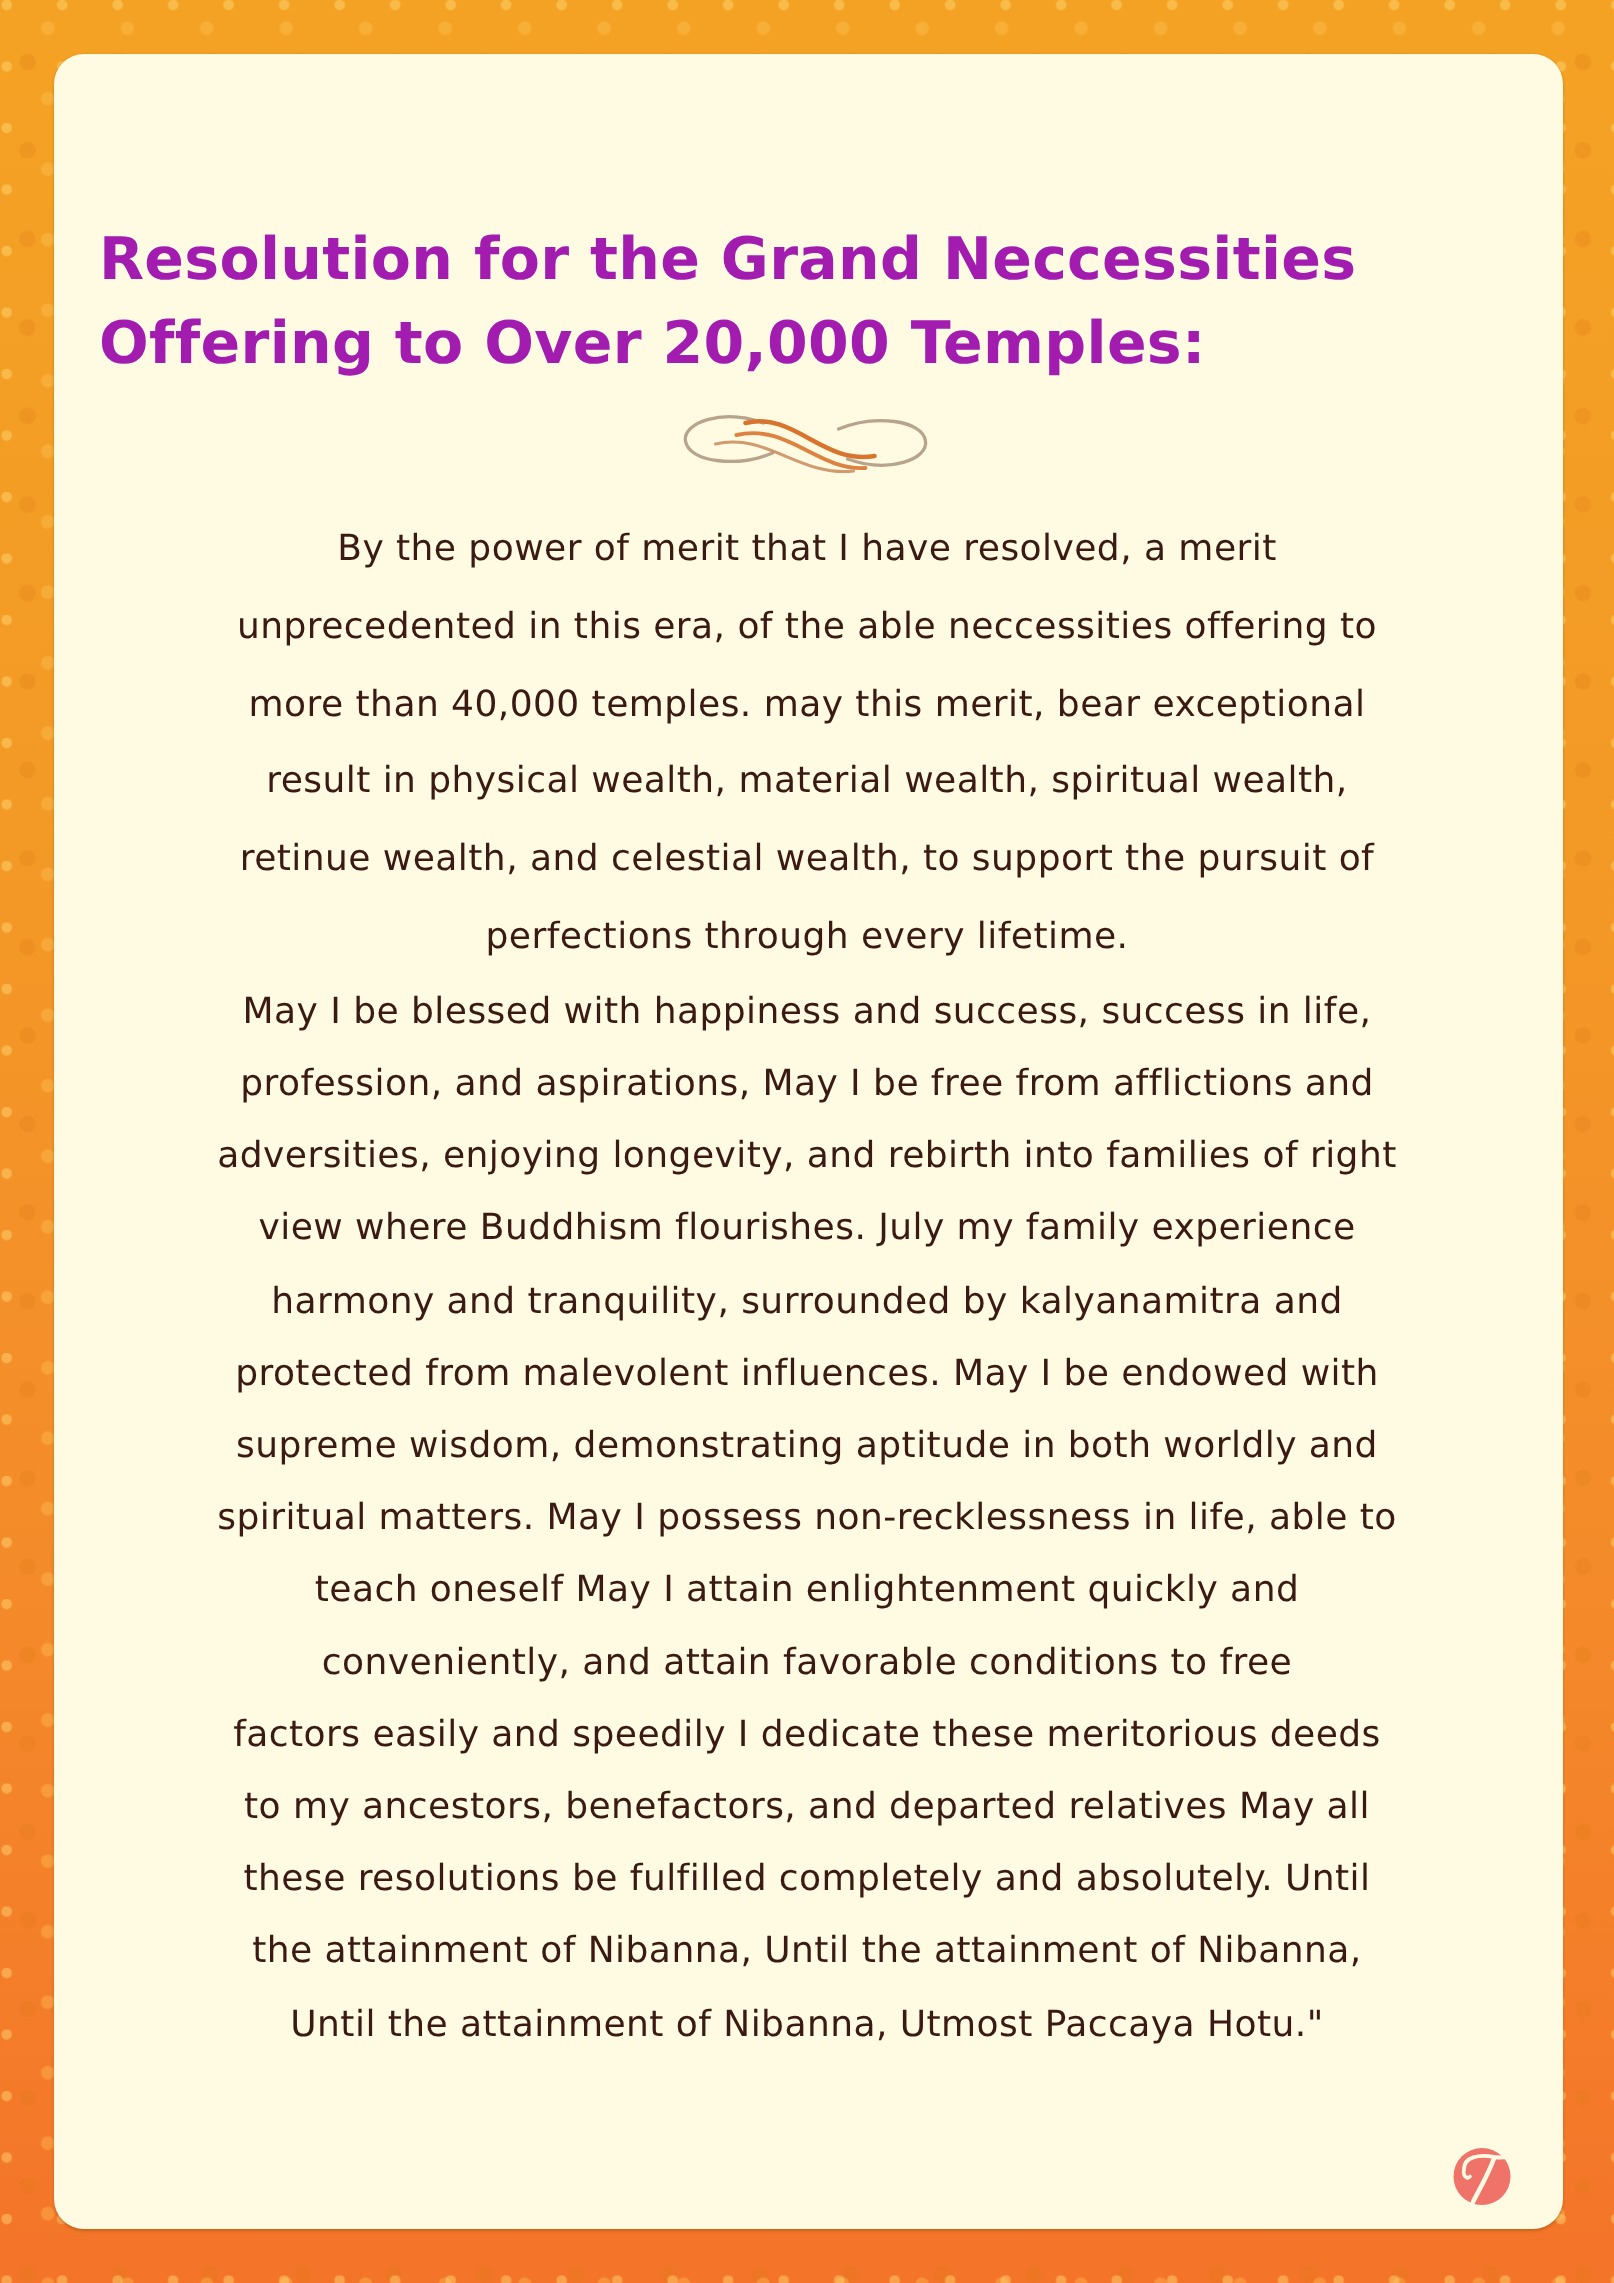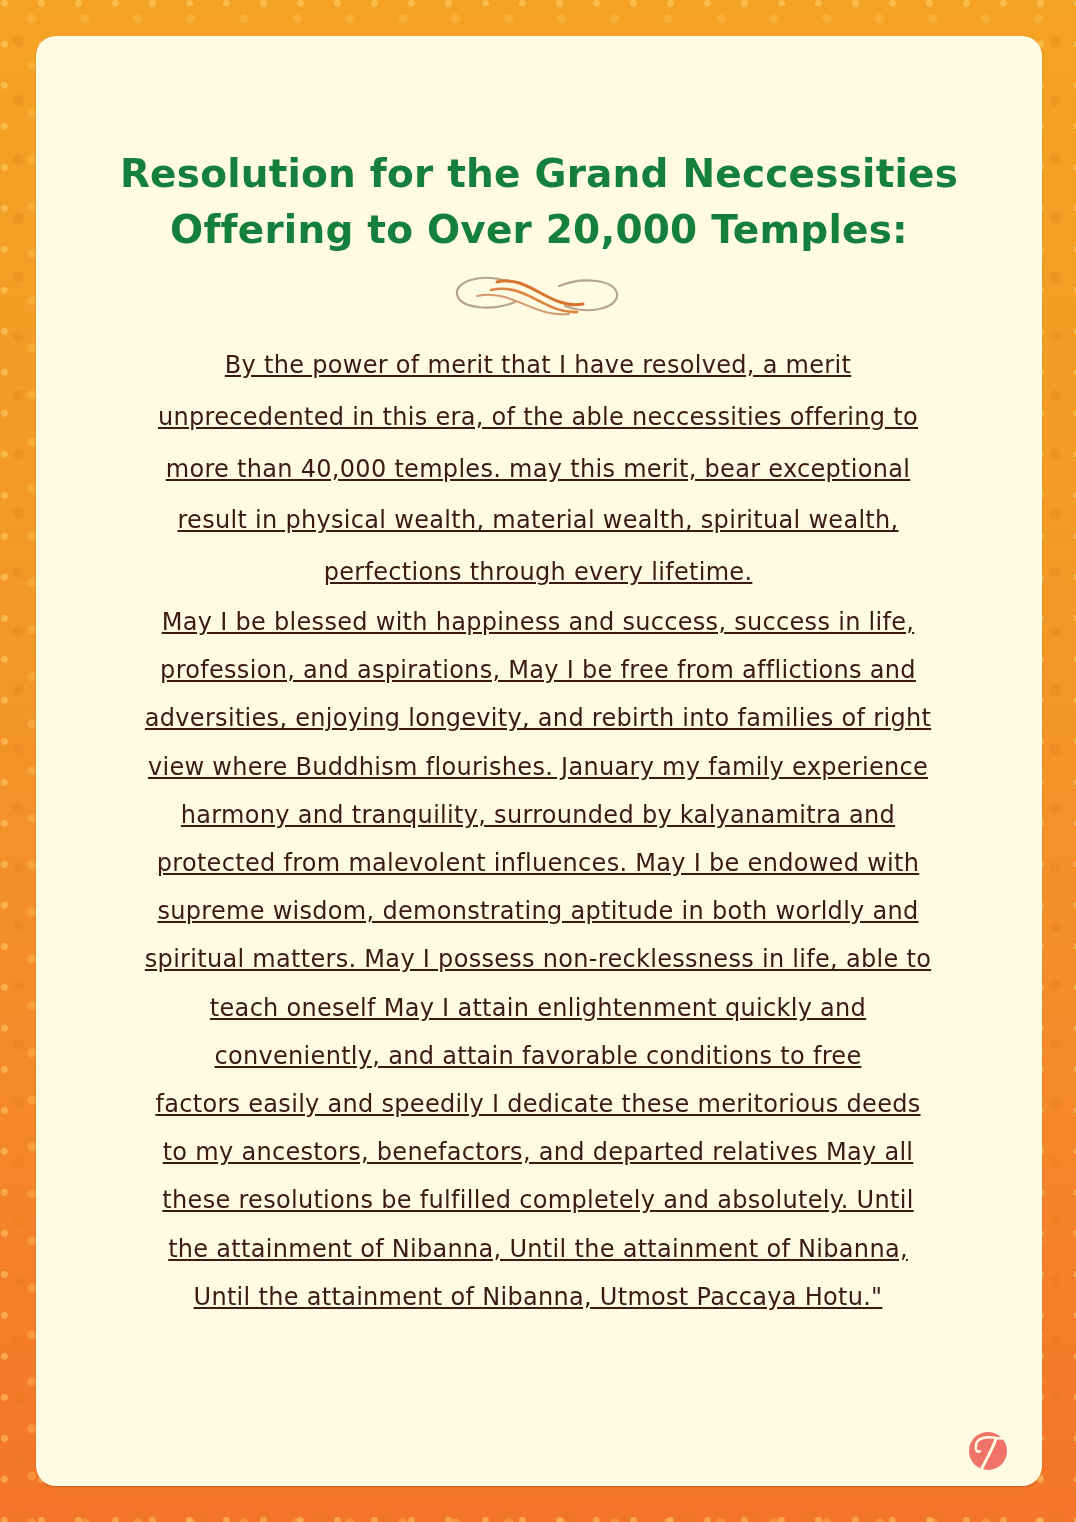--- a/index.html
+++ b/index.html
@@ -26,27 +26,28 @@
       height: 1450px;
       background: #fefbe2;
       border-radius: 20px;
       box-shadow: 0 1px 2px rgba(120,60,0,0.35);
     }
     .title {
       position: absolute;
       left: 0;
       right: 0;
       top: 110px;
-      text-align: center;
-      color: #15803d;
+      text-align: left;
+      color: #a21caf;
       font-family: "DejaVu Sans", sans-serif;
       font-weight: bold;
       font-size: 39px;
       line-height: 56px;
       letter-spacing: 0.2px;
+      padding-left: 30px;
     }
     .title .line { display: block; }
     .ornament {
       position: absolute;
       left: 451px;
       top: 268px;
       width: 172px;
       height: 52px;
     }
     .body-text {
@@ -85,33 +86,34 @@
   <div class="ornament" style="left:415px; top:232px;">
     <svg width="172" height="52" viewBox="0 0 172 52" xmlns="http://www.w3.org/2000/svg">
       <path d="M58 14 C 30 4, 4 14, 6 26 C 8 40, 40 44, 64 34" fill="none" stroke="#b8a48c" stroke-width="2.2" stroke-linecap="round"></path>
       <path d="M114 38 C 142 48, 168 38, 166 26 C 164 12, 132 8, 108 18" fill="none" stroke="#b8a48c" stroke-width="2.2" stroke-linecap="round"></path>
       <path d="M46 14 C 78 6, 98 42, 132 36" fill="none" stroke="#d9742e" stroke-width="3" stroke-linecap="round"></path>
       <path d="M40 22 C 74 14, 94 46, 126 44" fill="none" stroke="#d9742e" stroke-width="2.6" stroke-linecap="round" opacity="0.9"></path>
       <path d="M26 28 C 60 20, 82 50, 118 46" fill="none" stroke="#c98a5a" stroke-width="2" stroke-linecap="round" opacity="0.85"></path>
     </svg>
   </div>
 
-  <div class="body-text" style="left:36px; top:304px;text-decoration:underline;">
+  <div class="body-text" style="left:36px; top:304px;">
     <div class="para1">
       <span class="line">By the power of merit that I have resolved, a merit</span>
       <span class="line">unprecedented in this era, of the able neccessities offering to</span>
       <span class="line">more than 40,000 temples. may this merit, bear exceptional</span>
       <span class="line">result in physical wealth, material wealth, spiritual wealth,</span>
+      <span class="line">retinue wealth, and celestial wealth, to support the pursuit of</span>
       <span class="line">perfections through every lifetime.</span>
     </div>
     <div class="para2">
       <span class="line">May I be blessed with happiness and success, success in life,</span>
       <span class="line">profession, and aspirations, May I be free from afflictions and</span>
       <span class="line">adversities, enjoying longevity, and rebirth into families of right</span>
-      <span class="line">view where Buddhism flourishes. January my family experience</span>
+      <span class="line">view where Buddhism flourishes. July my family experience</span>
       <span class="line">harmony and tranquility, surrounded by kalyanamitra and</span>
       <span class="line">protected from malevolent influences. May I be endowed with</span>
       <span class="line">supreme wisdom, demonstrating aptitude in both worldly and</span>
       <span class="line">spiritual matters. May I possess non-recklessness in life, able to</span>
       <span class="line">teach oneself May I attain enlightenment quickly and</span>
       <span class="line">conveniently, and attain favorable conditions to free</span>
       <span class="line">factors easily and speedily I dedicate these meritorious deeds</span>
       <span class="line">to my ancestors, benefactors, and departed relatives May all</span>
       <span class="line">these resolutions be fulfilled completely and absolutely. Until</span>
       <span class="line">the attainment of Nibanna, Until the attainment of Nibanna,</span>

